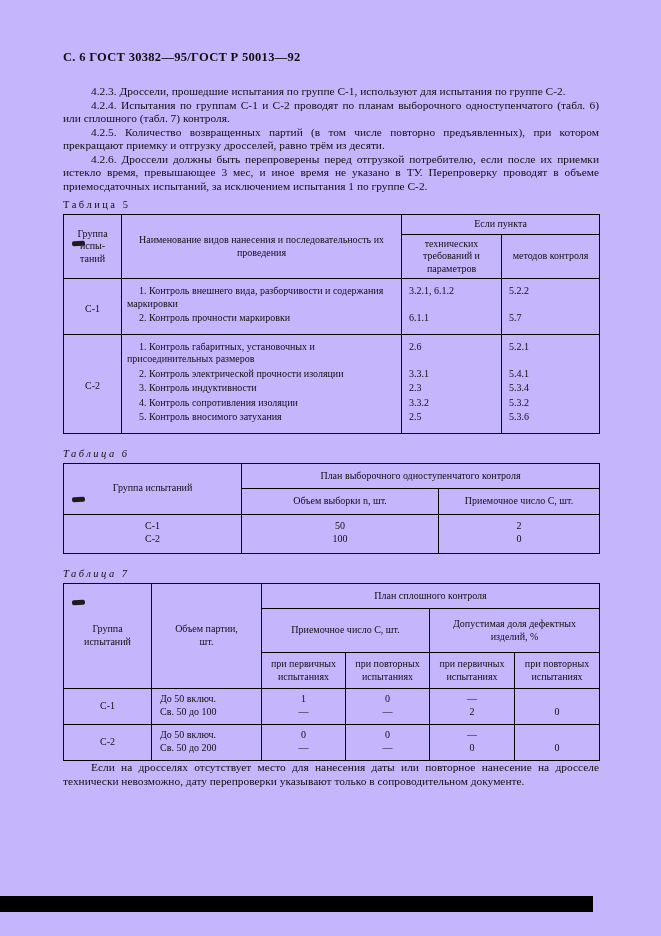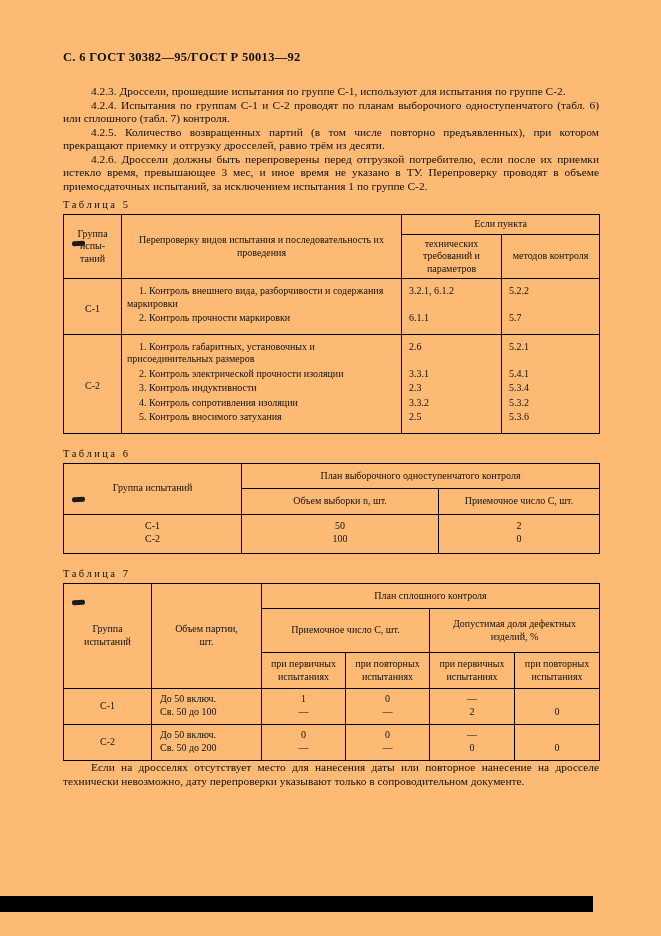--- a/index.html
+++ b/index.html
@@ -1,23 +1,23 @@
 <!DOCTYPE html>
 <html><head>
 <meta charset="utf-8">
 <style>
   * { margin:0; padding:0; box-sizing:border-box; }
   html,body { width:661px; }
   body { background:#e9e9e5; font-family:"Liberation Serif","DejaVu Serif",serif; }
-  .page { position:relative; width:661px; height:936px; background:#fdba74; color:#101010; overflow:hidden; }
+  .page { position:relative; width:661px; height:936px; background:#c4b5fd; color:#101010; overflow:hidden; }
   .content { position:absolute; left:63px; top:50px; width:536px; }
   .doc-header { font-weight:bold; font-size:12.5px; letter-spacing:.3px; margin-bottom:20px; }
   .para { font-size:11.4px; line-height:13.5px; text-align:justify; text-indent:28px; }
   .caption { font-size:10.5px; letter-spacing:2.5px; margin:6px 2px 4px 0; }
-  .caption.mt { margin-top:14px; }
+  .caption.mt { margin-top:14px;font-style:italic; }
 
   table { border-collapse:collapse; width:536px; table-layout:fixed; font-size:10px; line-height:12.5px; border:1px solid #000; }
   th { border:1px solid #000; font-weight:normal; text-align:center; vertical-align:middle; padding:3px 4px; }
   td { border-left:1px solid #000; border-right:1px solid #000; padding:1px 5px; vertical-align:top; }
   tr.sep td { border-top:1px solid #000; }
   .pre { white-space:pre-line; }
 
   
   .t5 td.group { text-align:center; vertical-align:middle; }
   .t5 td.iname { text-indent:12px; }
@@ -67,21 +67,21 @@
           <col style="width:58px">
           <col style="width:280px">
           <col style="width:100px">
           <col style="width:98px">
         </colgroup>
       <thead>
         <tr>
           <th rowspan="2" class="pre">Группа
 испы-
 таний</th>
-          <th rowspan="2">Перепроверку видов испытания и последовательность их проведения</th>
+          <th rowspan="2">Наименование видов нанесения и последовательность их проведения</th>
           <th colspan="2">Если пункта</th>
         </tr>
         <tr>
           <th class="pre">технических
 требований и
 параметров</th>
           <th>методов контроля</th>
         </tr>
       </thead>
       <tbody>

